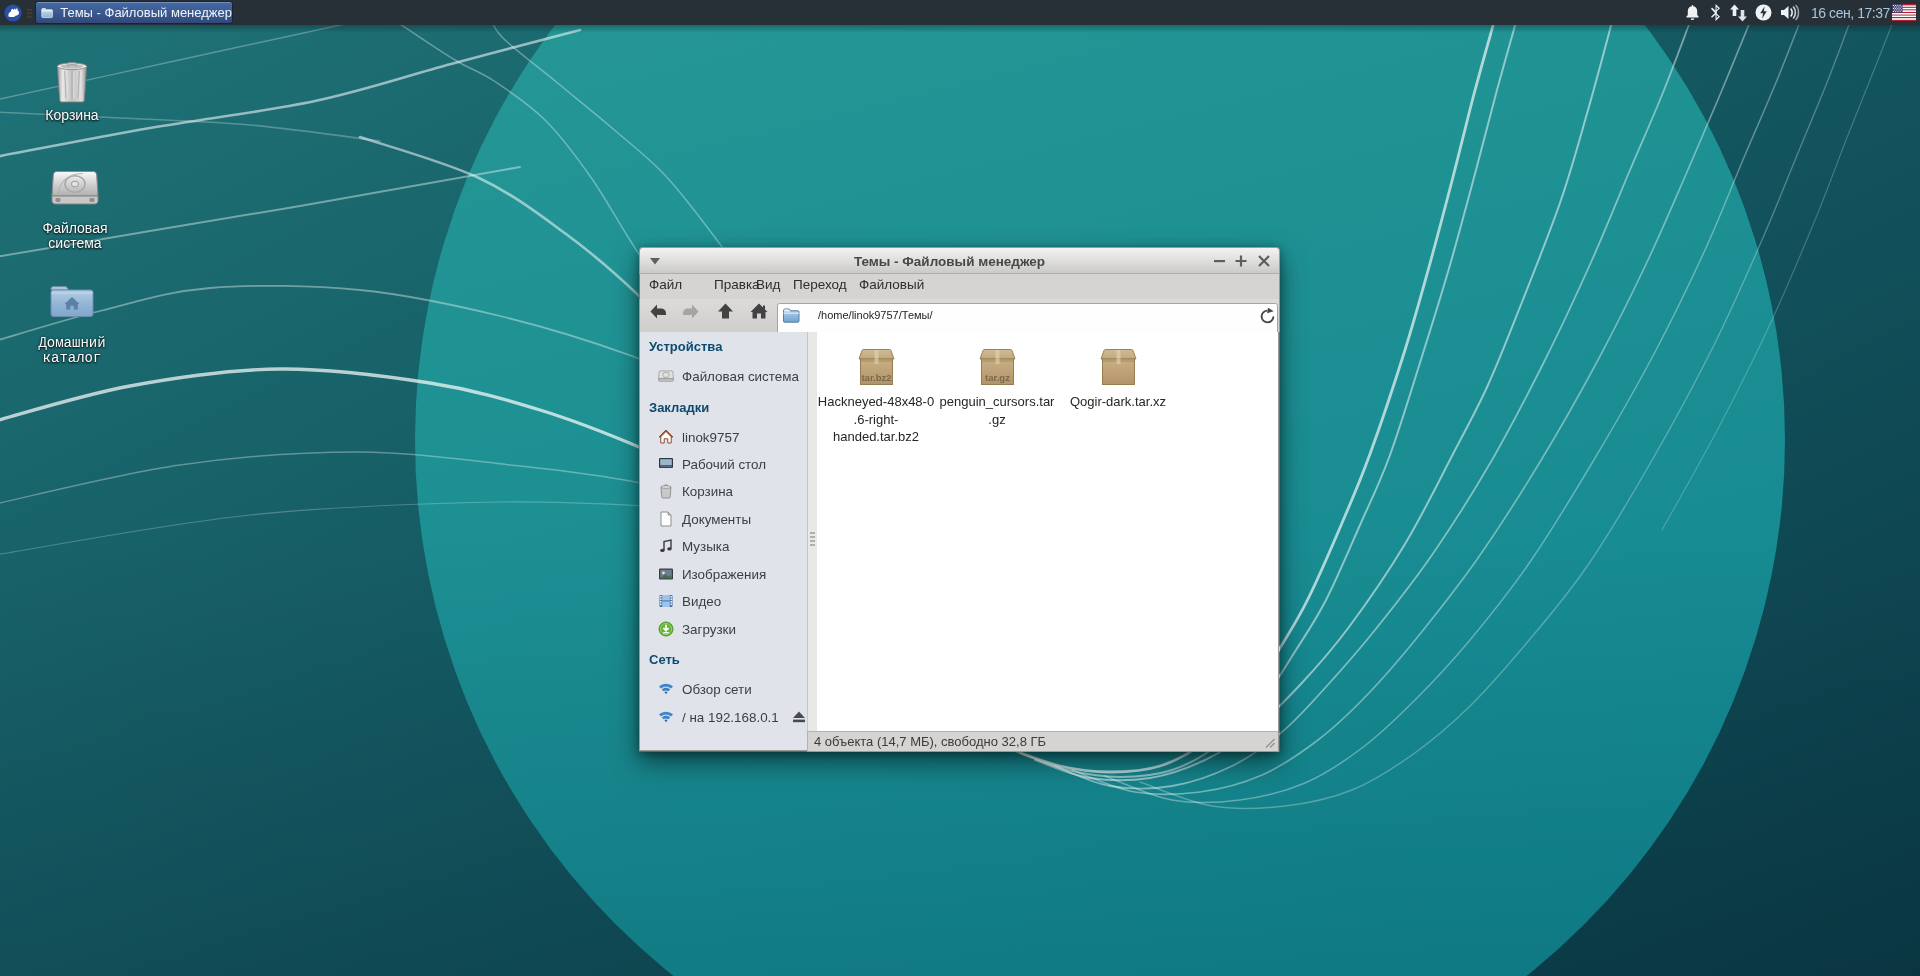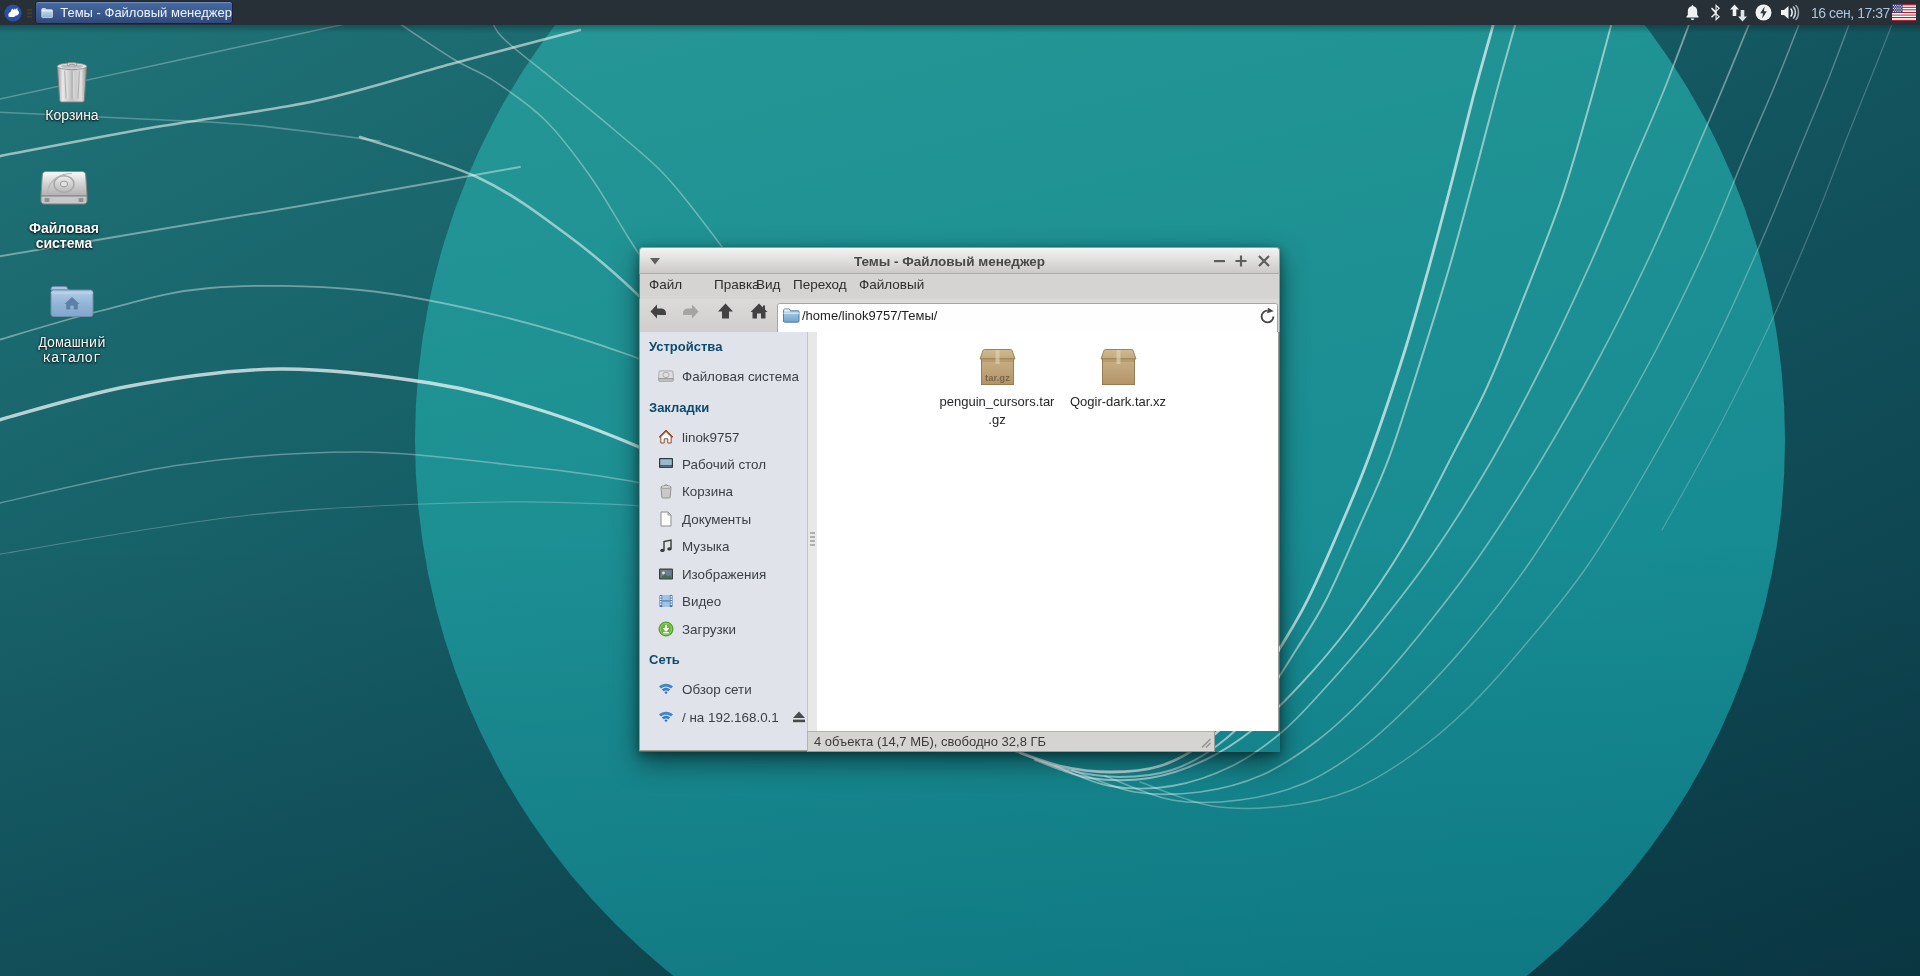--- a/index.html
+++ b/index.html
@@ -12,25 +12,25 @@
 #clock { position:absolute; z-index:55; left:1811px; top:0; height:25px; line-height:26px; font-size:14px; letter-spacing:-0.45px; color:#a9c5dd; }
 .dicon { position:absolute; width:116px; text-align:center; color:#fbfbfb; font-size:14px; z-index:5; }
 .dicon .lbl { margin-top:0px; line-height:14.5px; text-shadow:0 1px 2px rgba(0,0,0,0.9), 0 0 3px rgba(0,0,0,0.5); }
 #win { position:absolute; left:639px; top:247px; width:641px; height:505px; z-index:20; box-shadow:0 10px 26px rgba(0,0,0,0.5), 0 2px 8px rgba(0,0,0,0.35); border-radius:4px 4px 0 0; }
 #titlebar { position:absolute; left:0; top:0; width:641px; height:27px; border-radius:4px 4px 0 0; background:linear-gradient(#f3f3f2,#cbcac8); border:1px solid #9b9a96; border-bottom:1px solid #aeada9; }
 #titlebar .title { position:absolute; left:0; right:0; top:6px; text-align:center; font-size:13.5px; font-weight:bold; color:#484848; }
 .tbtn { position:absolute; top:0; width:28px; height:26px; color:#5a5a5a; font-size:15px; text-align:center; line-height:26px; }
 #menubar { position:absolute; left:0; top:27px; width:641px; height:25px; background:#d5d4d2; border-left:1px solid #8b5cf6; border-right:1px solid #9b9a96; font-size:13.5px; color:#2e2e2e; }
 #menubar span { position:absolute; top:3px; }
 #toolbar { position:absolute; left:0; top:52px; width:641px; height:33px; background:linear-gradient(#dcdbd9,#cfcecc); border-left:1px solid #9b9a96; border-right:1px solid #9b9a96; }
-#addrbar { position:absolute; left:137px; top:4px; width:501px; height:41px; background:#fefefe; border:1px solid #a5a4a0; border-radius:2.5px; font-size:13px; color:#1e1e1e; line-height:23px; }
+#addrbar { position:absolute; left:137px; top:4px; width:501px; height:41px; background:#fefefe; border:1px solid #a5a4a0; border-radius:2.5px; font-size:11px; color:#1e1e1e; line-height:23px;padding-left:16px; }
 #sidebar { position:absolute; left:0; top:85px; width:168px; height:419px; background:#e0e4ea; border-left:1px solid #9b9a96; border-bottom:1px solid #9b9a96; }
 #sep { position:absolute; left:168px; top:85px; width:10px; height:399px; background:#e8e8e6; border-left:1px solid #c6c5c3; }
 #fileview { position:absolute; left:178px; top:85px; width:462px; height:399px; background:#fff; border-right:1px solid #9b9a96; }
-#statusbar { position:absolute; left:168px; top:484px; width:408px; height:21px; background:#d5d4d2; border:1px solid #b3b2ae; border-right:1px solid #9b9a96; border-bottom:1px solid #9b9a96; font-size:13px; color:#3b3b3b; }
+#statusbar { position:absolute; left:168px; top:484px; width:472px; height:21px; background:#d5d4d2; border:1px solid #b3b2ae; border-right:1px solid #9b9a96; border-bottom:1px solid #9b9a96; font-size:13px; color:#3b3b3b; }
 #statusbar .txt { position:absolute; left:6px; top:2px; }
 .shead { position:absolute; left:9px; font-weight:bold; color:#0c4a6e; font-size:13px; }
 .sitem { position:absolute; left:18px; display:flex; align-items:center; font-size:13.4px; color:#3a3f45; white-space:nowrap; }
 .sitem svg { margin-right:8px; flex:none; }
 .fitem { position:absolute; width:124px; text-align:center; font-size:13px; color:#26262a; line-height:17.5px; }
 .fitem svg { display:block; margin:0 auto 7px; }
 </style>
 </head>
 <body>
 <svg id="bg" width="1920" height="976" viewBox="0 0 1920 976">
@@ -186,21 +186,21 @@
         <line x1="32" y1="13" x2="30.5" y2="43"></line>
       </g>
     <g stroke="#e4e4e4" stroke-width="1">
         <line x1="18" y1="13" x2="19.5" y2="43"></line>
         <line x1="26" y1="13.5" x2="26" y2="43.5"></line>
         <line x1="34" y1="13" x2="32.5" y2="43"></line>
       </g>
   </svg>
   <div class="lbl">Корзина</div>
 </div>
-<div class="dicon" style="left:6px; top:170px;font-weight:bold;">
+<div class="dicon" style="left:17px; top:170px;">
   <svg width="50" height="35" viewBox="0 0 50 35">
     <defs>
         <linearGradient id="dg" x1="0" y1="0" x2="0" y2="1">
       <stop offset="0" stop-color="#fafafa"></stop>
           <stop offset="0.5" stop-color="#d2d2d2"></stop>
           <stop offset="1" stop-color="#b0b0b0"></stop>
         </linearGradient>
       </defs>
     <path d="M7,1.5 L43,1.5 C45,1.5 46.5,3 46.7,5 L48,26 L2,26 L3.3,5 C3.5,3 5,1.5 7,1.5 Z" fill="url(#dg)" stroke="#898989" stroke-width="1"></path>
     <path d="M2,26 L48,26 L48,31 C48,32.6 46.6,34 45,34 L5,34 C3.4,34 2,32.6 2,31 Z" fill="#c8c8c8" stroke="#828282" stroke-width="1"></path>
@@ -354,20 +354,24 @@
         </svg>/ на 192.168.0.1</div>
     <svg style="position:absolute;left:152px;top:379px" width="14" height="12" viewBox="0 0 14 12">
         <path d="M7,0.5 L13,7 L1,7 Z" fill="#4a4a4a"></path>
         <rect x="1" y="8.6" width="12" height="2.6" fill="#4a4a4a"></rect>
       </svg>
   </div>
   <div id="sep">
       <div style="position:absolute;left:2px;top:200px;width:5px;height:16px;background:repeating-linear-gradient(#b0afad 0 2px, transparent 2px 4px)"></div>
     </div>
   <div id="fileview">
+    <div class="fitem" style="left:-3px; top:16px;"><svg width="43" height="38" viewBox="0 0 43 38" class="abox">
+          <use href="#boxfull"></use>
+          <text x="21.5" y="33" font-size="9.5" font-weight="bold" fill="#6e6146" text-anchor="middle" opacity="0.85">tar.bz2</text>
+        </svg>Hackneyed-48x48-0<br>.6-right-<br>handed.tar.bz2</div>
     <div class="fitem" style="left:239px; top:16px;"><svg width="43" height="38" viewBox="0 0 43 38">
           <use href="#boxfull"></use>
         </svg>Qogir-dark.tar.xz</div>
     <div class="fitem" style="left:118px; top:16px;"><svg width="43" height="38" viewBox="0 0 43 38">
           <use href="#boxfull"></use>
           <text x="21.5" y="33" font-size="9.5" font-weight="bold" fill="#6e6146" text-anchor="middle" opacity="0.85">tar.gz</text>
         </svg>penguin_cursors.tar<br>.gz</div>
     <svg width="0" height="0">
         <defs>
           <g id="boxfull">

